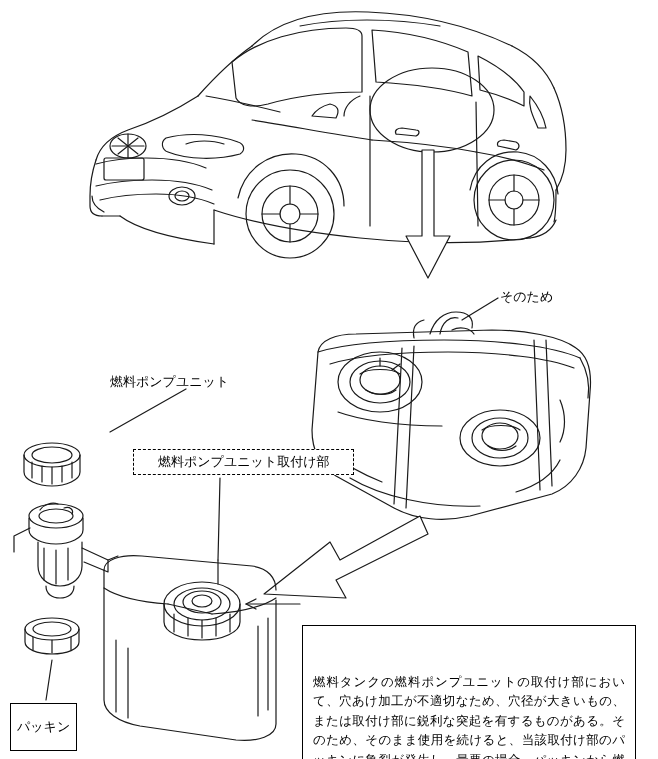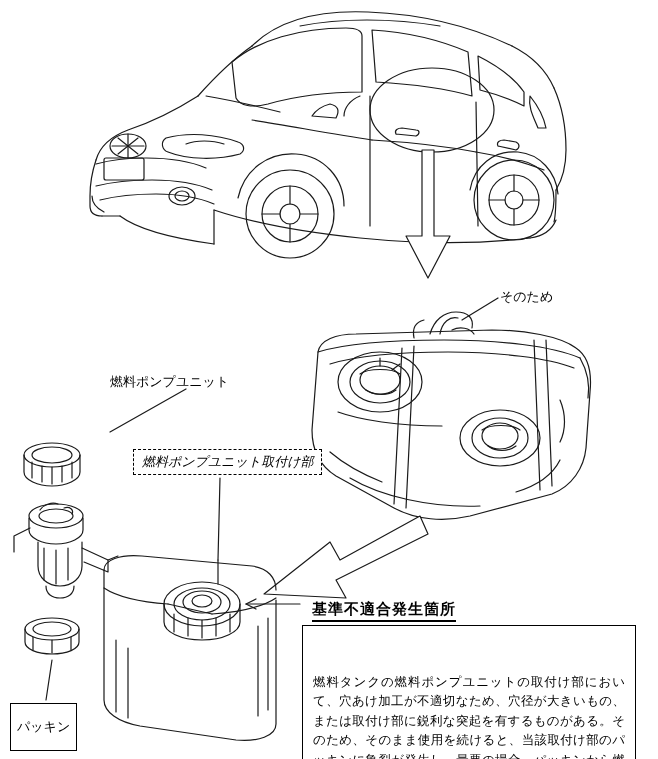--- a/index.html
+++ b/index.html
@@ -34,23 +34,22 @@
     white-space: nowrap;
     color: #000;
   }
   .boxed {
     border: 1px solid #000;
     padding: 15px 6px;
     background: #fff;
   }
   .dashed {
     border: 1px dashed #000;
-    padding: 4px 8px;
+    padding: 4px 24px;
     background: #fff;
-    font-style: italic;
   }
   #lbl-fuel-tank { left: 500px; top: 289px; }
   #lbl-pump-unit { left: 110px; top: 374px; }
   #lbl-mount-area { left: 133px; top: 449px; }
   #lbl-packing { left: 10px; top: 703px; }
   .notice {
     position: absolute;
     left: 302px;
     top: 625px;
     width: 334px;
@@ -268,19 +267,18 @@
       <path d="M246 604 L256 599 M246 604 L256 609"></path>
 
     </g>
   </svg>
 
   <div class="lbl" id="lbl-fuel-tank">そのため</div>
   <div class="lbl" id="lbl-pump-unit">燃料ポンプユニット</div>
   <div class="lbl dashed" id="lbl-mount-area">燃料ポンプユニット取付け部</div>
   <div class="lbl boxed" id="lbl-packing">パッキン</div>
 
-  <div class="notice-title">基準不適合発生箇所</div>
 
   <div class="notice">
     <div class="notice-body">燃料タンクの燃料ポンプユニットの取付け部において、穴あけ加工が不適切なため、穴径が大きいもの、または取付け部に鋭利な突起を有するものがある。そのため、そのまま使用を続けると、当該取付け部のパッキンに亀裂が発生し、最悪の場合、パッキンから燃料が漏れるおそれがある。</div>
   </div>
 
 </div>
 
 </body></html>

